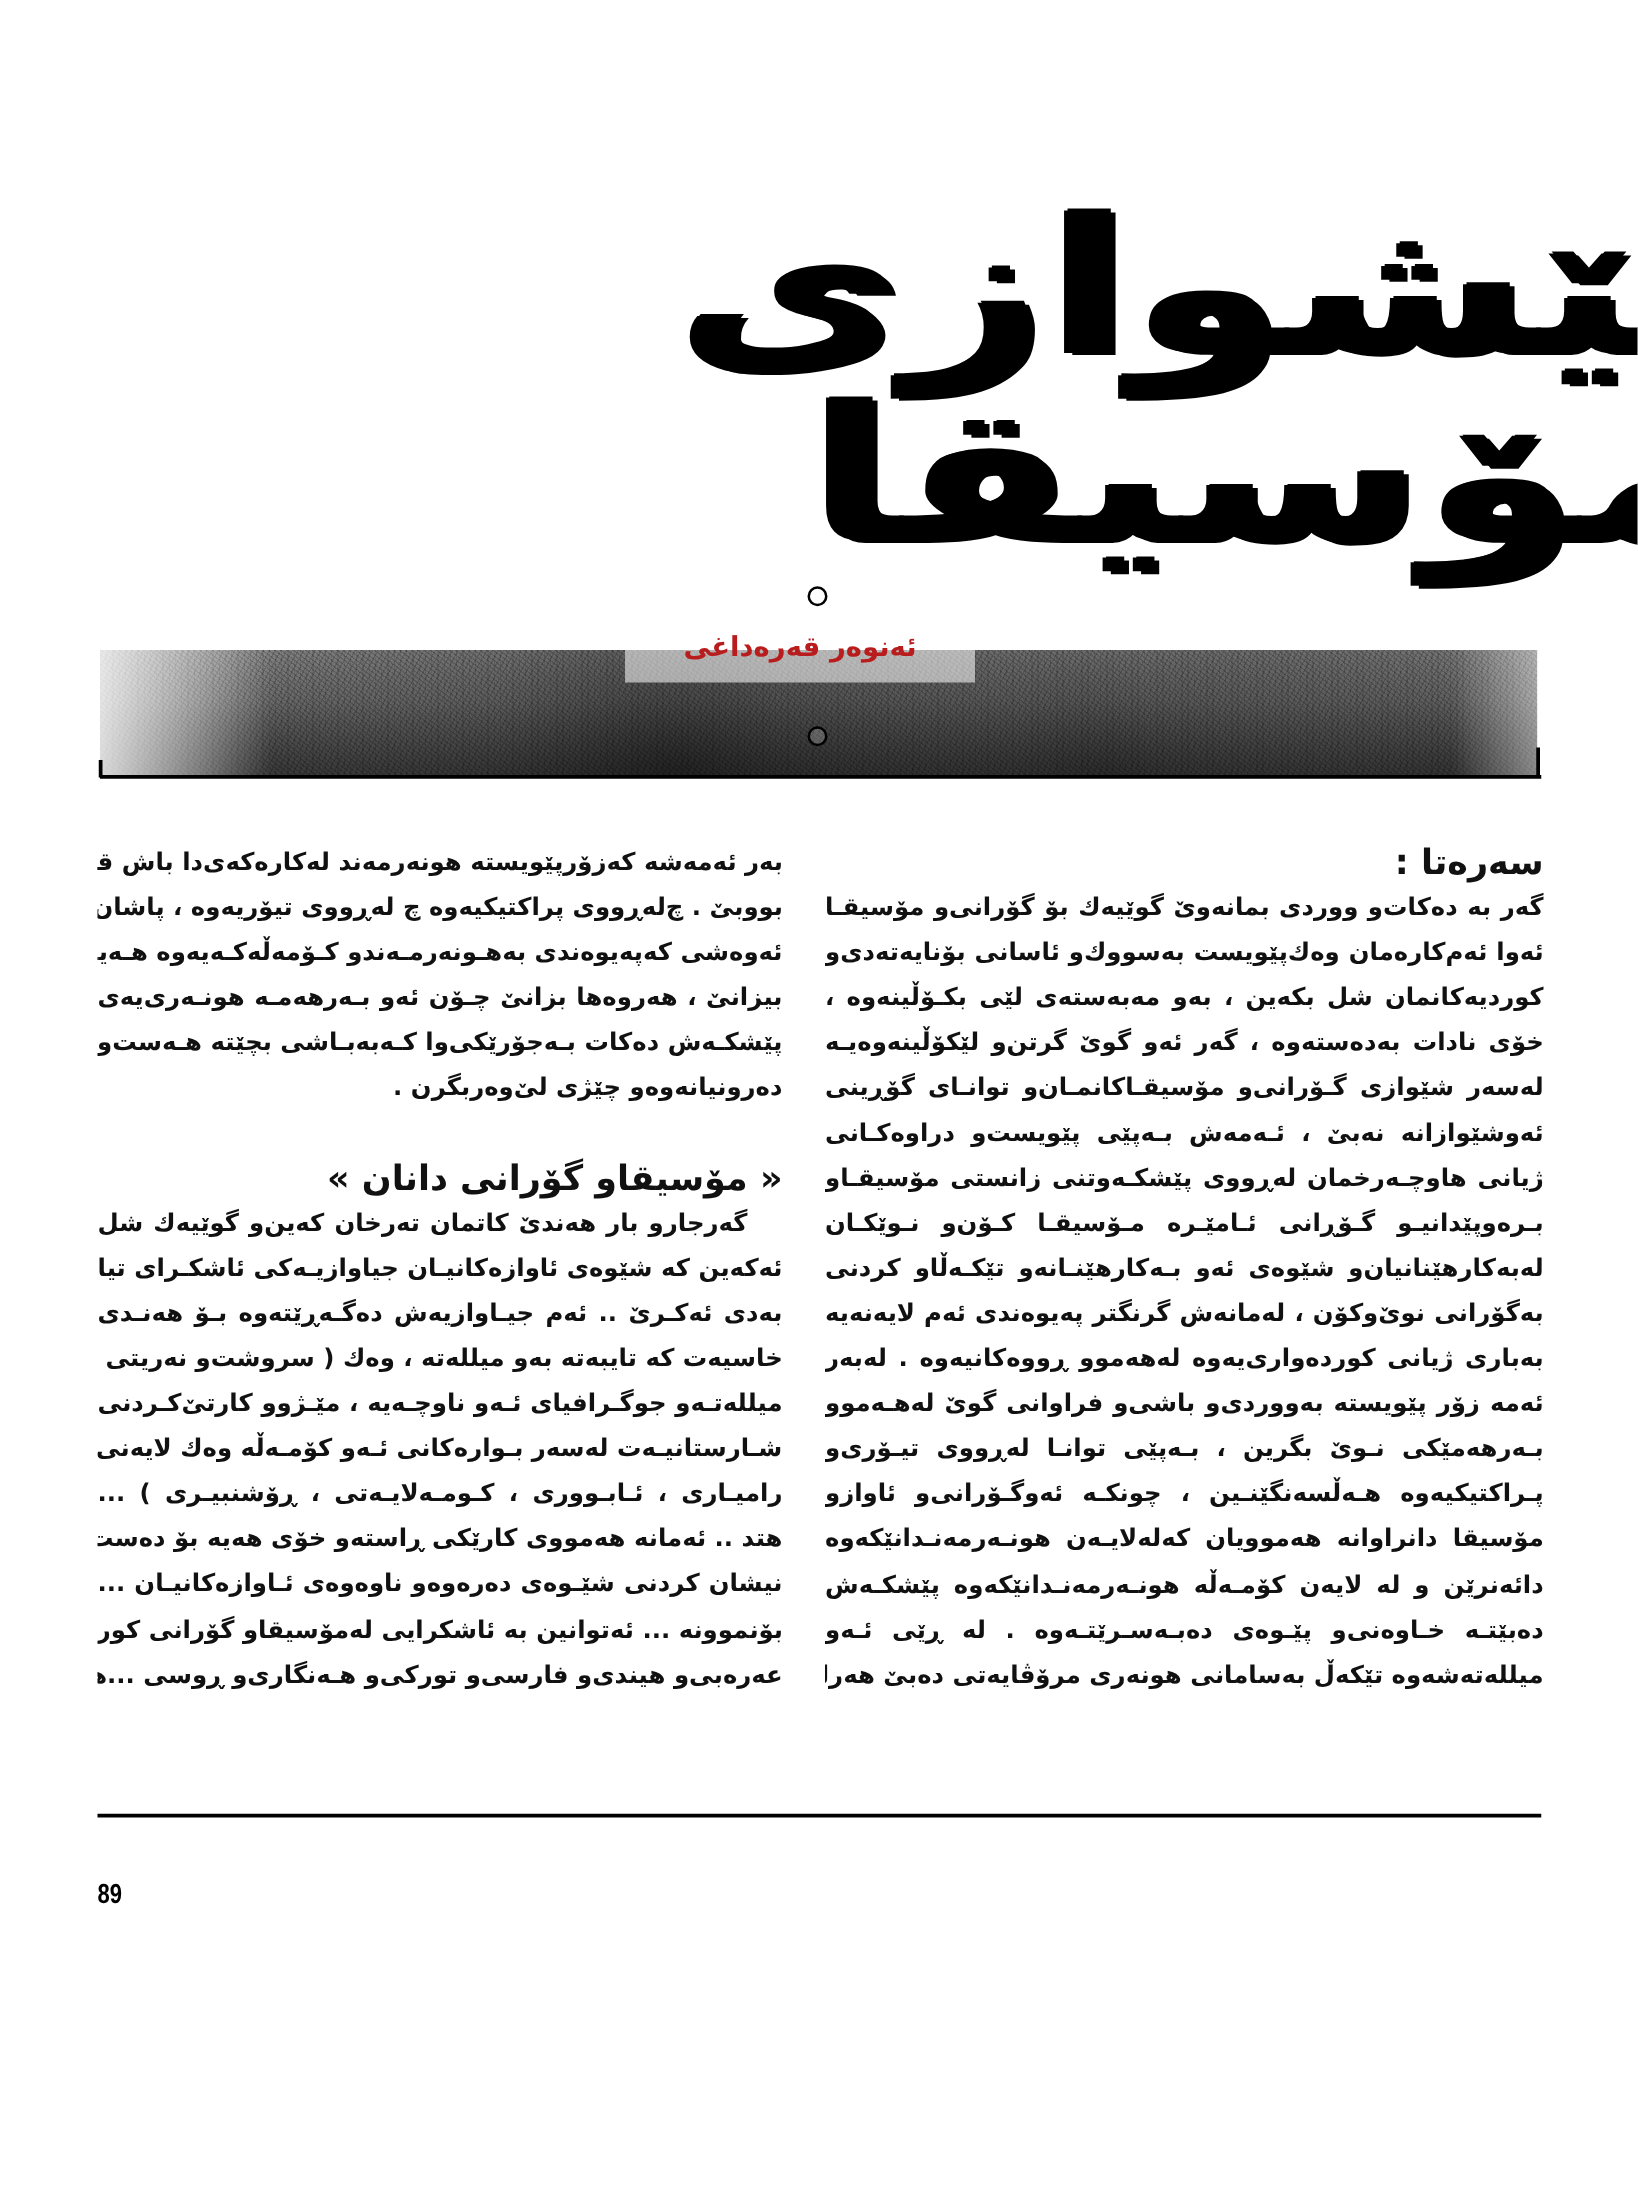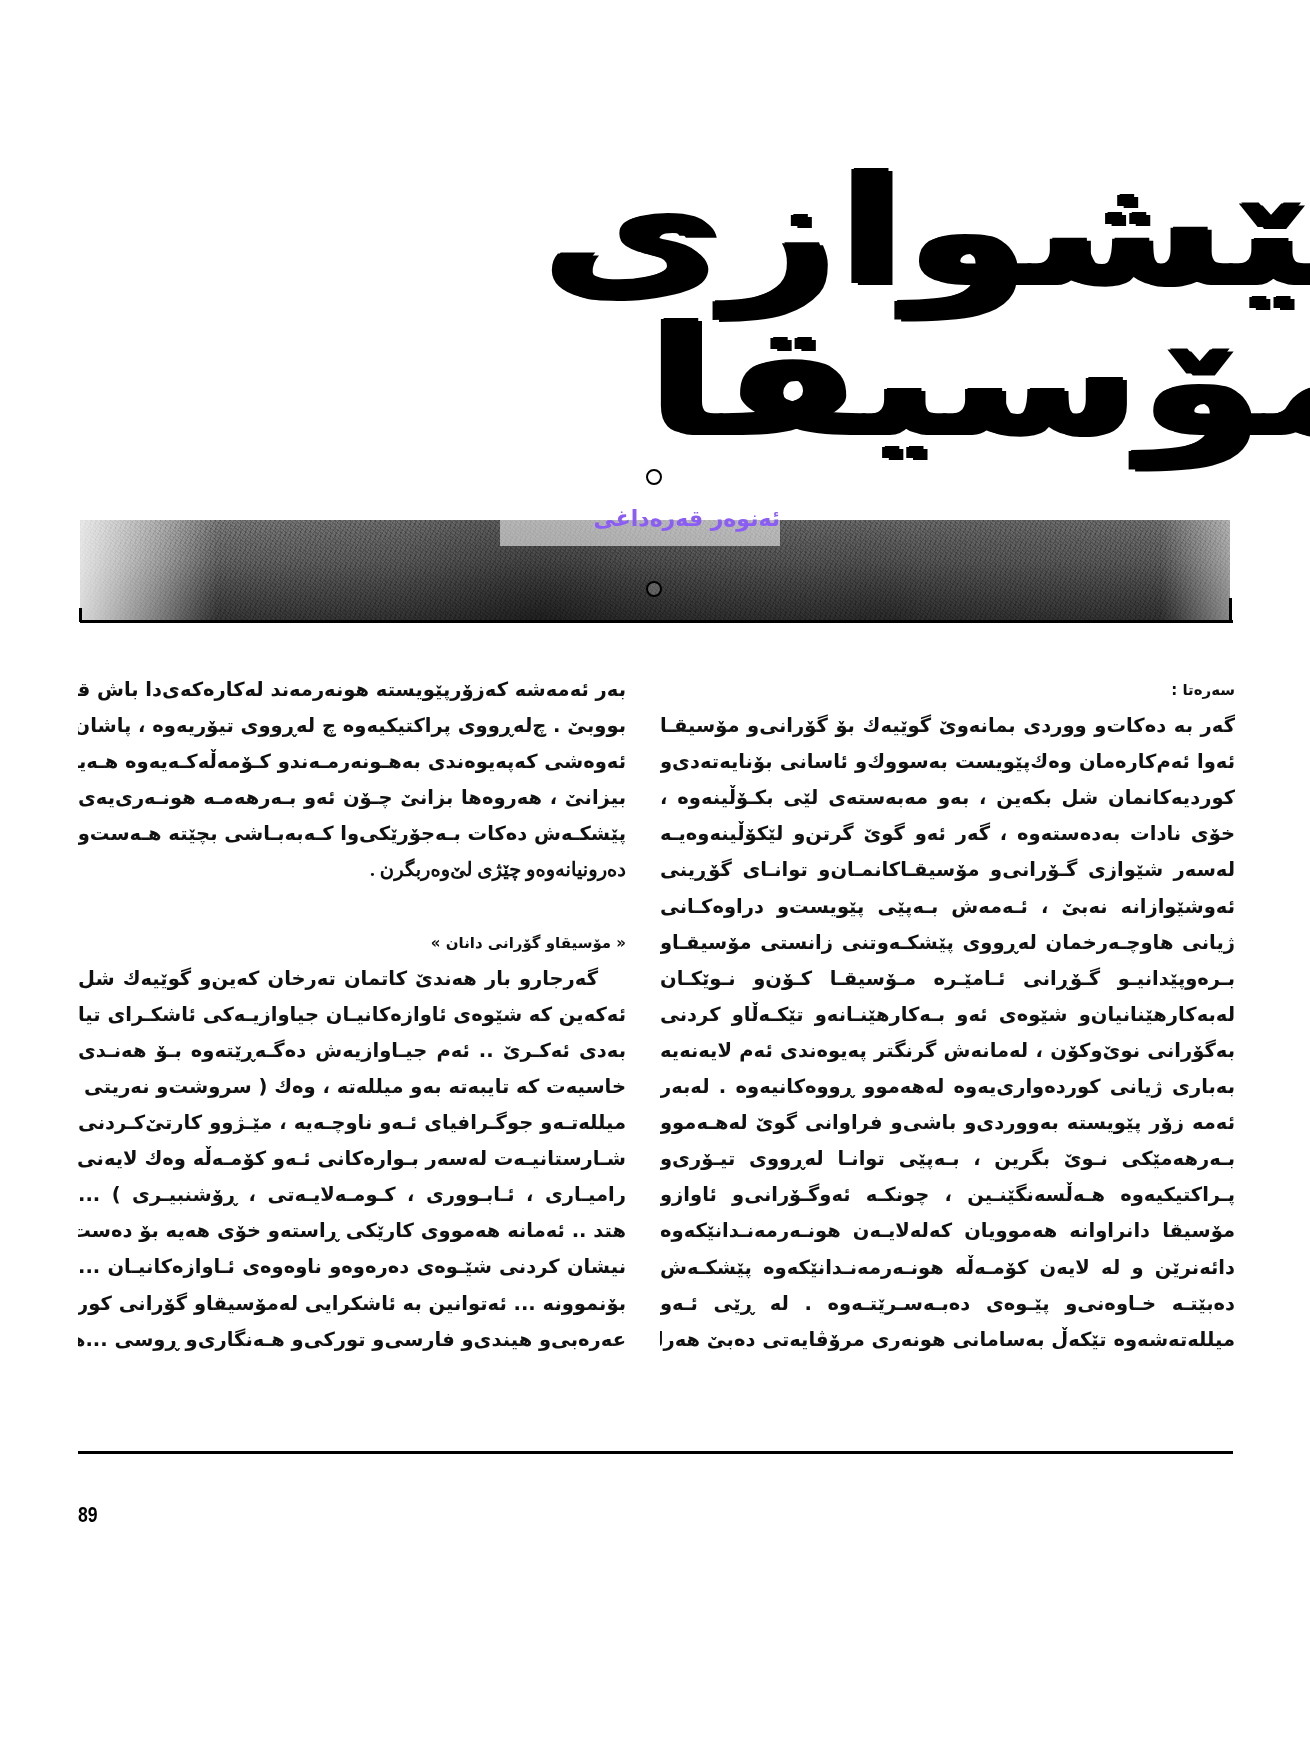--- a/index.html
+++ b/index.html
@@ -48,43 +48,43 @@
     }
     .band-tick-left {
       position: absolute; left: 79px; top: 608px; width: 3px; height: 14px; background: #000;
     }
     .band-tick-right {
       position: absolute; left: 1229px; top: 598px; width: 3px; height: 24px; background: #000;
     }
 
     .author {
       position: absolute; left: 500px; top: 506px; width: 280px; height: 40px;
-      direction: rtl; 
+      direction: rtl; text-align: center;
       font-family: "DejaVu Sans", sans-serif;
-      font-weight: bold; font-size: 22px; color: #8b5cf6; z-index: 2;
+      font-weight: bold; font-size: 22px; color: #b91c1c; z-index: 2;
       background: rgba(255,255,255,0.55);
     }
 
     .column {
       position: absolute; top: 672px;
       direction: rtl; text-align: justify; text-align-last: right;
       font-family: "DejaVu Sans", sans-serif;
       font-weight: bold;
       font-size: 19.5px;
       line-height: 36.1px;
       color: #111;
     }
     .column.right { left: 660px; width: 575px; }
     .column.left { left: 78px; width: 548px; }
     .line { display: block; white-space: nowrap; overflow: hidden; text-align: justify; text-align-last: justify; }
-    .line.last { text-align-last: right; font-family: Liberation Serif, serif; }
+    .line.last { text-align-last: right; }
     .gap { display: block; height: 36px; }
     .indent { padding-right: 28px; }
 
-    .heading { display: block; text-align: right; font-size: 15px; }
+    .heading { display: block; text-align: right; font-size: 28px; }
 
     .footer-rule {
       position: absolute; left: 78px; top: 1451px; width: 1155px; height: 3px; background: #000;
     }
     .page-number {
       position: absolute; left: 78px; top: 1502px;
       font-family: "Liberation Sans", sans-serif; font-weight: bold; font-size: 22px; color: #000;
       transform: scaleX(0.8); transform-origin: left;
     }
   </style>

